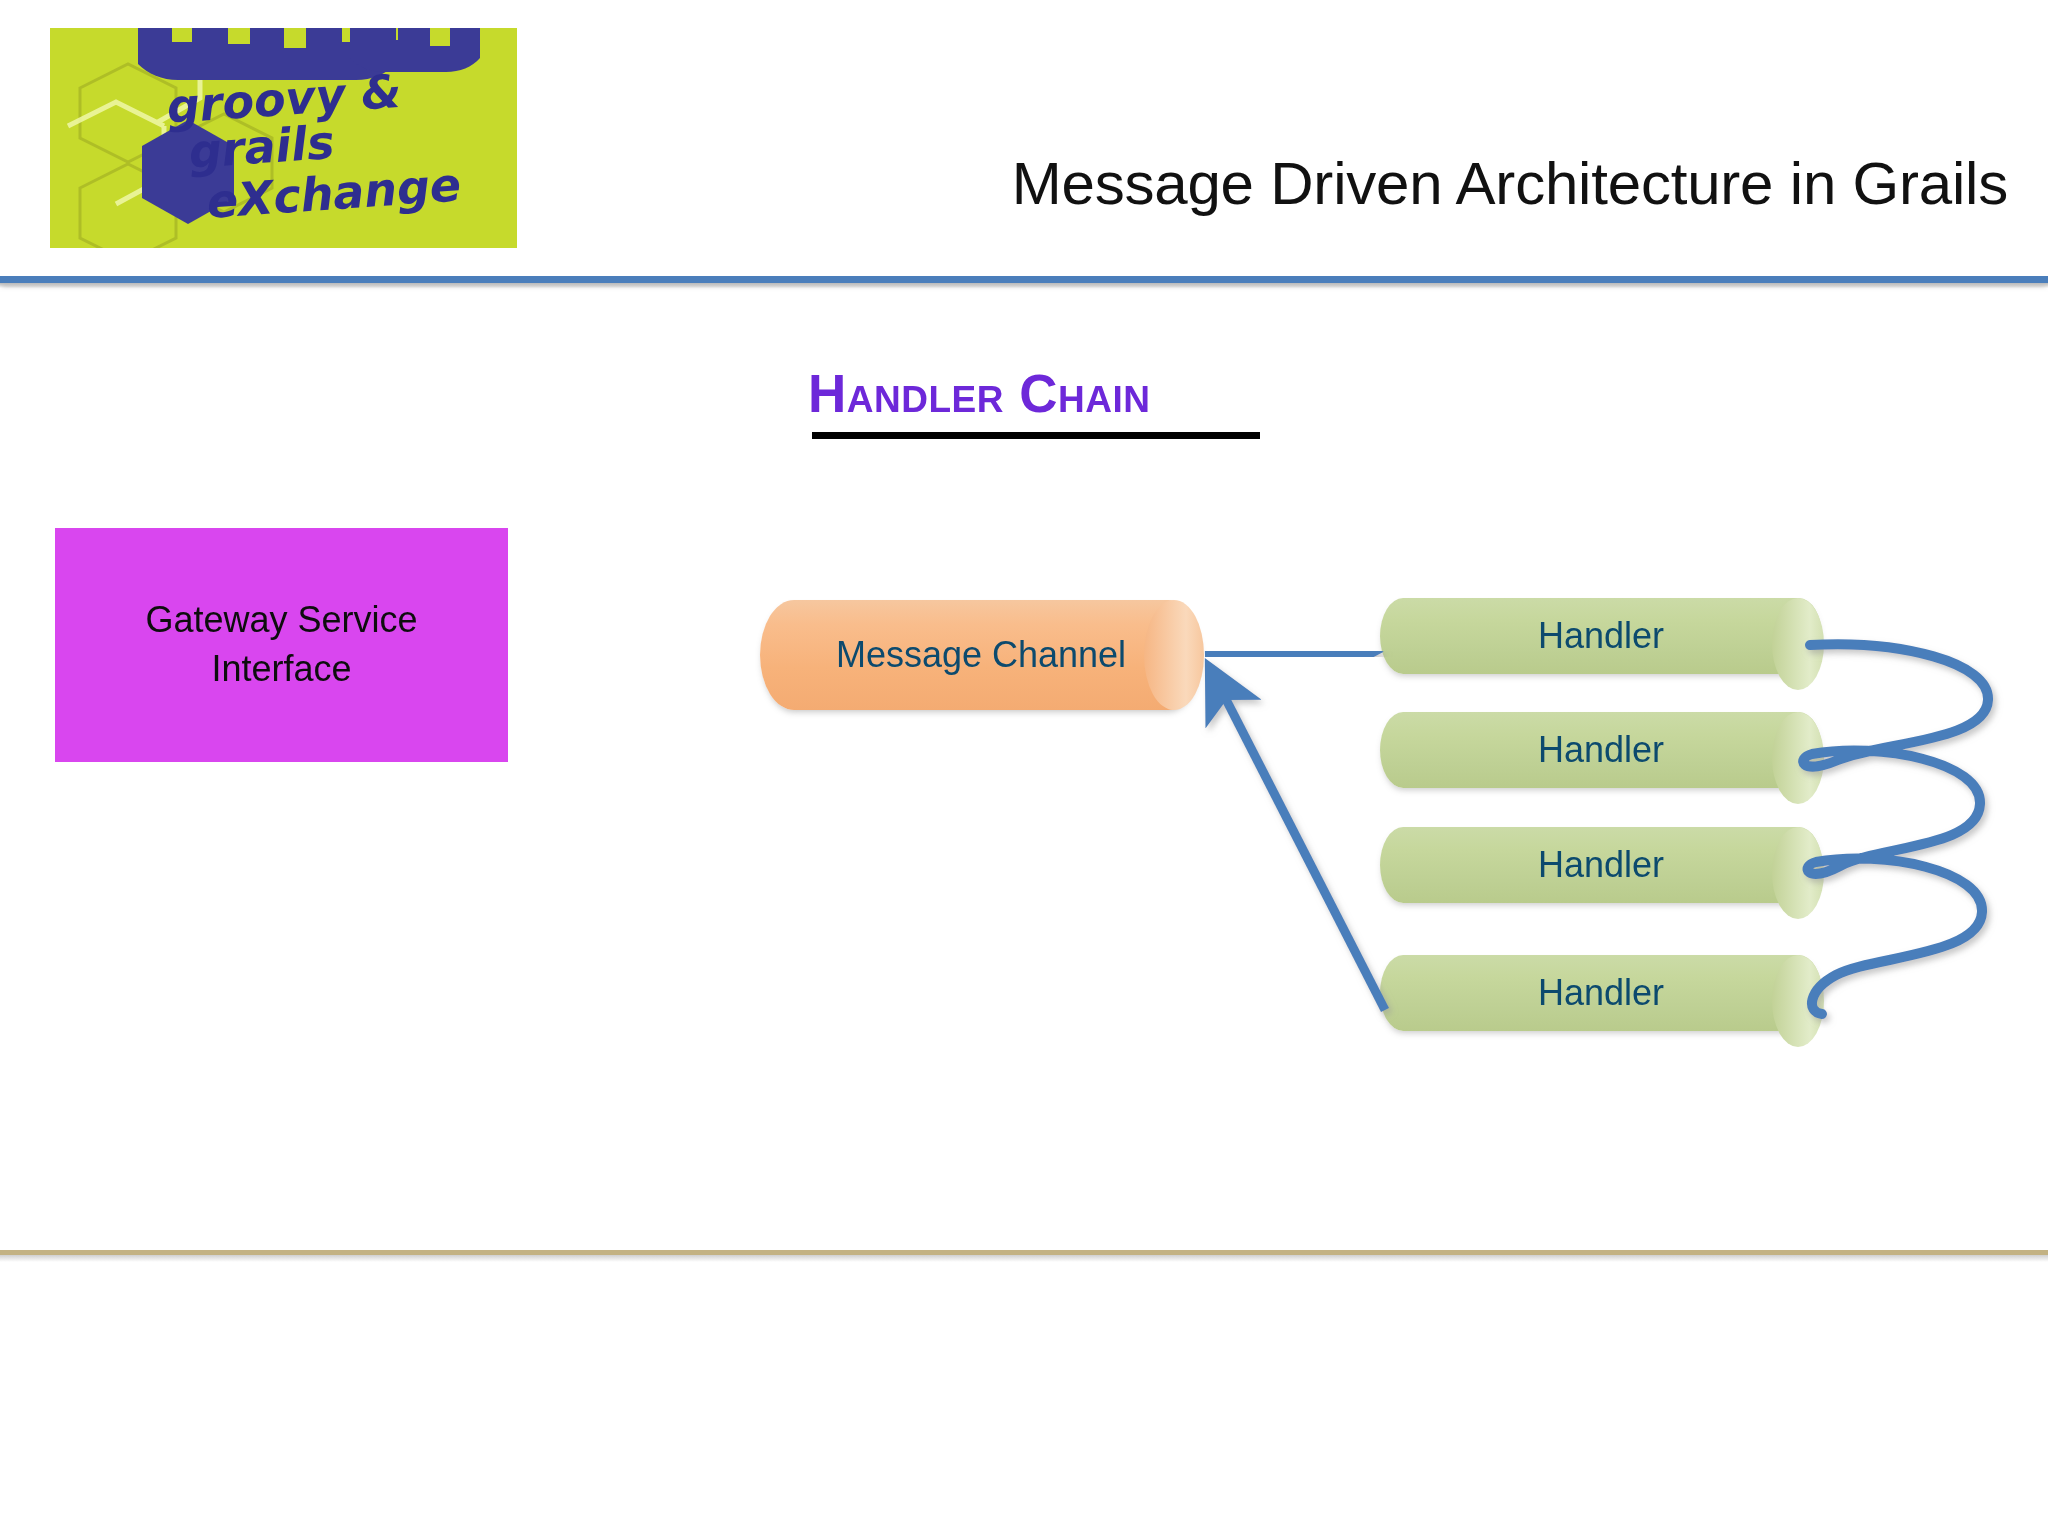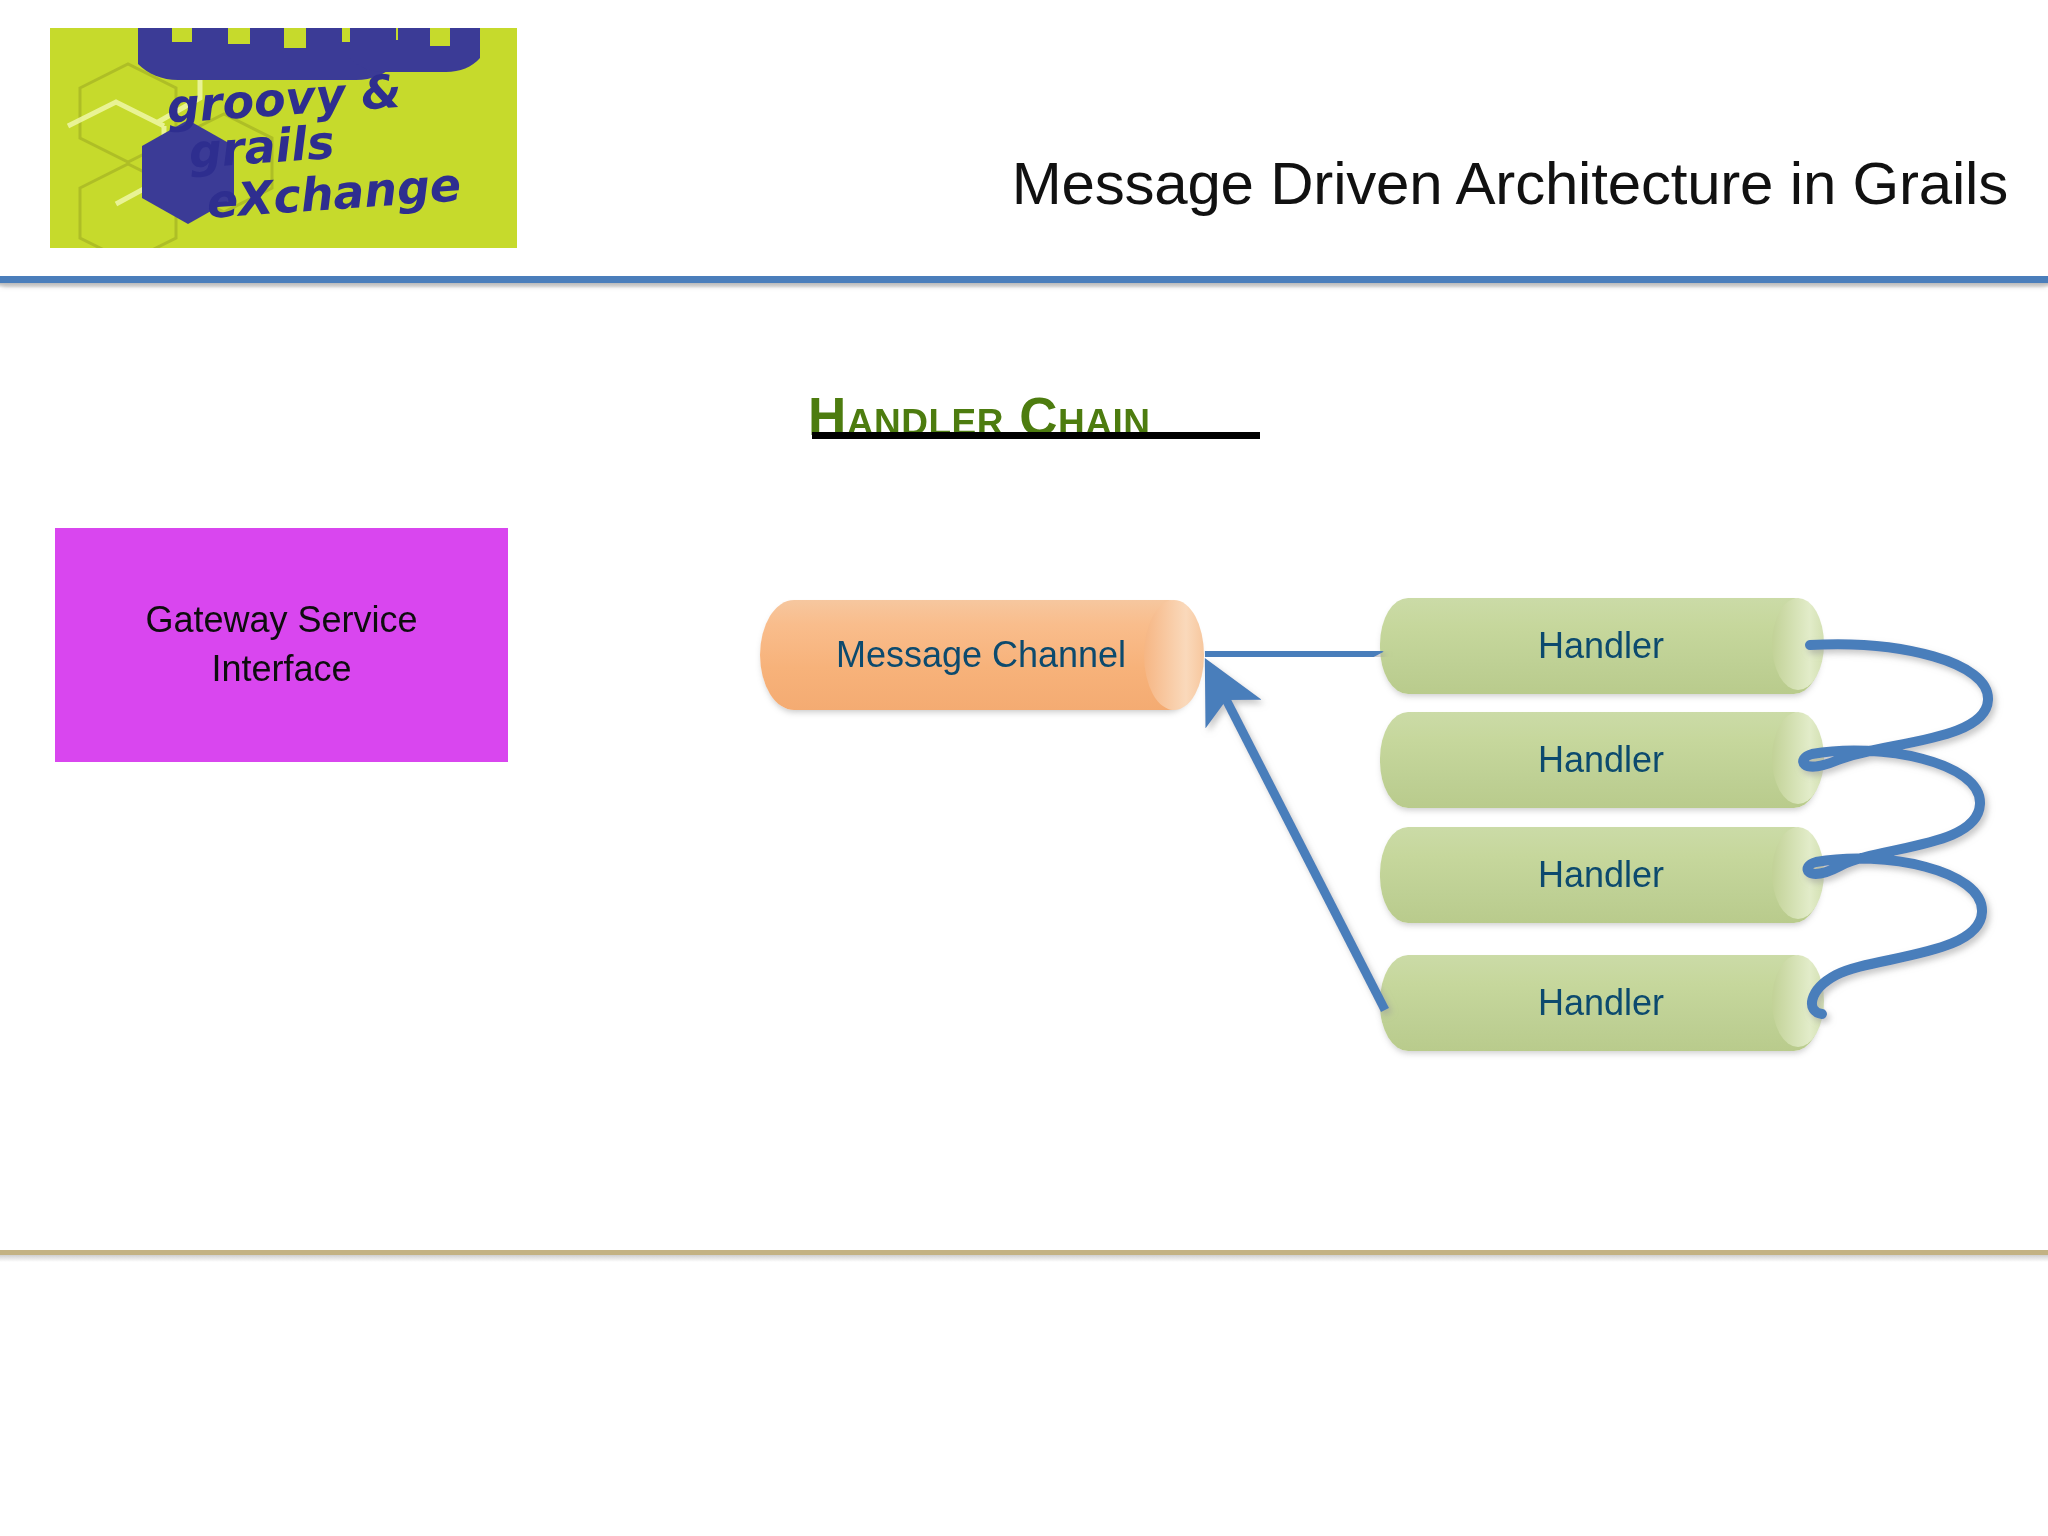--- a/index.html
+++ b/index.html
@@ -79,24 +79,24 @@
     top: 1255px;
     width: 2048px;
     height: 7px;
     background: linear-gradient(to bottom, rgba(150,150,150,0.45), rgba(200,200,200,0));
   }
 
   
   .section-heading {
     position: absolute;
     left: 808px;
-    top: 386px;
+    top: 363px;
     font-size: 53px;
     font-weight: bold;
-    color: #4d7c0f;
+    color: #6d28d9;
     font-variant: small-caps;
     letter-spacing: 0.5px;
     white-space: nowrap;
   }
   .section-heading-rule {
     position: absolute;
     left: 812px;
     top: 432px;
     width: 448px;
     height: 7px;
@@ -156,21 +156,21 @@
     height: 110px;
     border-radius: 50%;
     background: linear-gradient(to right, #f6b684, #fad9bb 70%, #f7c79e);
     z-index: 2;
   }
 
   
   .handler {
     left: 1380px;
     width: 442px;
-    height: 96px;
+    height: 76px;
   }
   .handler .cyl-body {
     background: linear-gradient(to bottom,
        #cbdba7 0%, #c6d79c 30%, #bed094 70%, #b9cb8c 100%);
     border-radius: 28px / 46px;
     box-shadow: 0 4px 6px -2px rgba(140,140,140,0.45);
   }
   .handler .cap {
     position: absolute;
     right: -2px;

